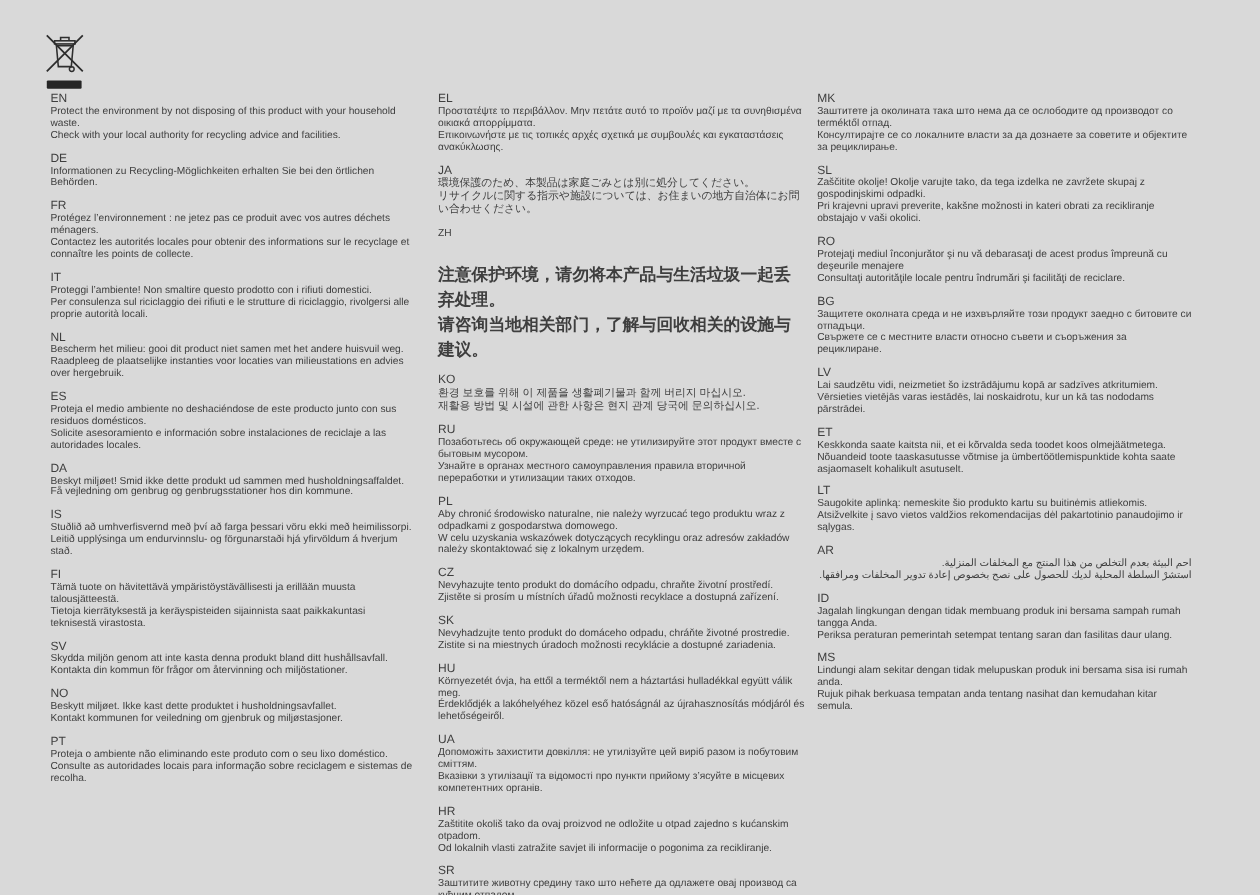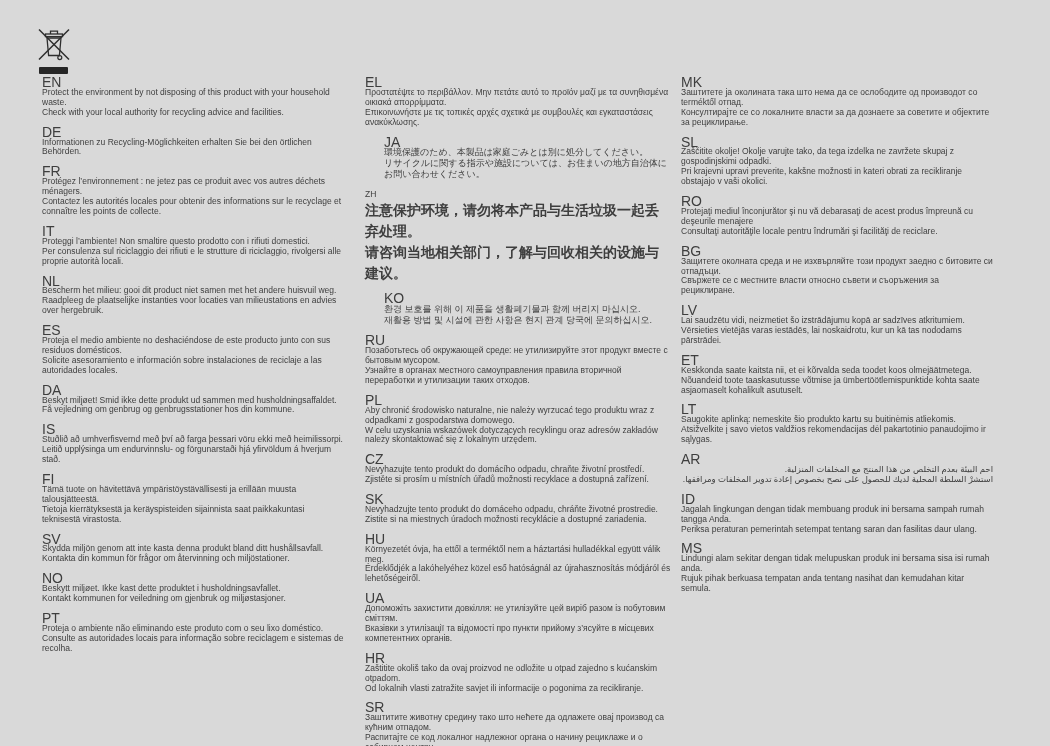--- a/index.html
+++ b/index.html
@@ -14,25 +14,25 @@
   }
   .page{position:absolute;inset:0;}
   .weee{position:absolute;left:37px;top:27px;width:34px;}
   .weee svg{display:block;}
   .weee-bar{margin-top:4px;margin-left:2px;width:29px;height:7px;background:#262626;border-radius:1px;}
   .col{position:absolute;top:78px;}
   .col1{left:42px;width:302px;}
   .col2{left:365px;width:306px;}
   .col3{left:681px;width:312px;}
   .block{margin:0 0 10px 0;font-size:8.5px;line-height:9.9px;}
-  .block .code{font-size:14px;line-height:9.9px;}
+  .block .code{font-size:10px;line-height:9.9px;}
   .block .line{white-space:normal;}
-  .block.cjk{font-size:9px;line-height:11px;margin-left:19px;}
+  .block.cjk{font-size:9px;line-height:11px;}
   .block.large{font-size:14px;line-height:21px;font-weight:bold;}
-  .block.large .code{font-size:8.5px;line-height:9.9px;font-weight:normal;margin-bottom:0;}
+  .block.large .code{font-size:8.5px;line-height:9.9px;font-weight:normal;margin-bottom:18px;}
   .block.rtl{direction:rtl;text-align:right;}
   .block.rtl .code{text-align:left;}
 </style>
 </head>
 <body>
 
 <div class="page">
 
   <div class="weee">
     <span>

